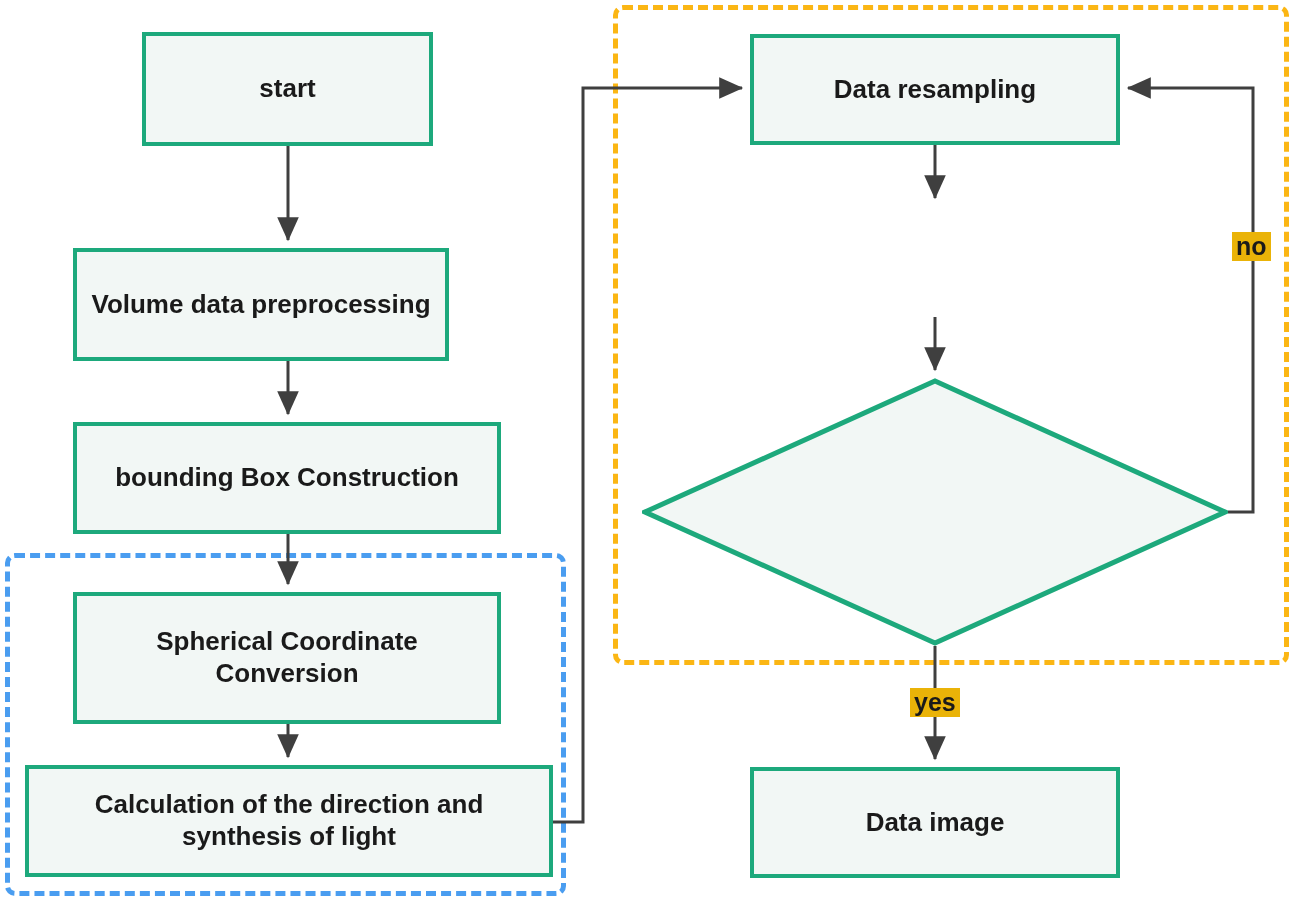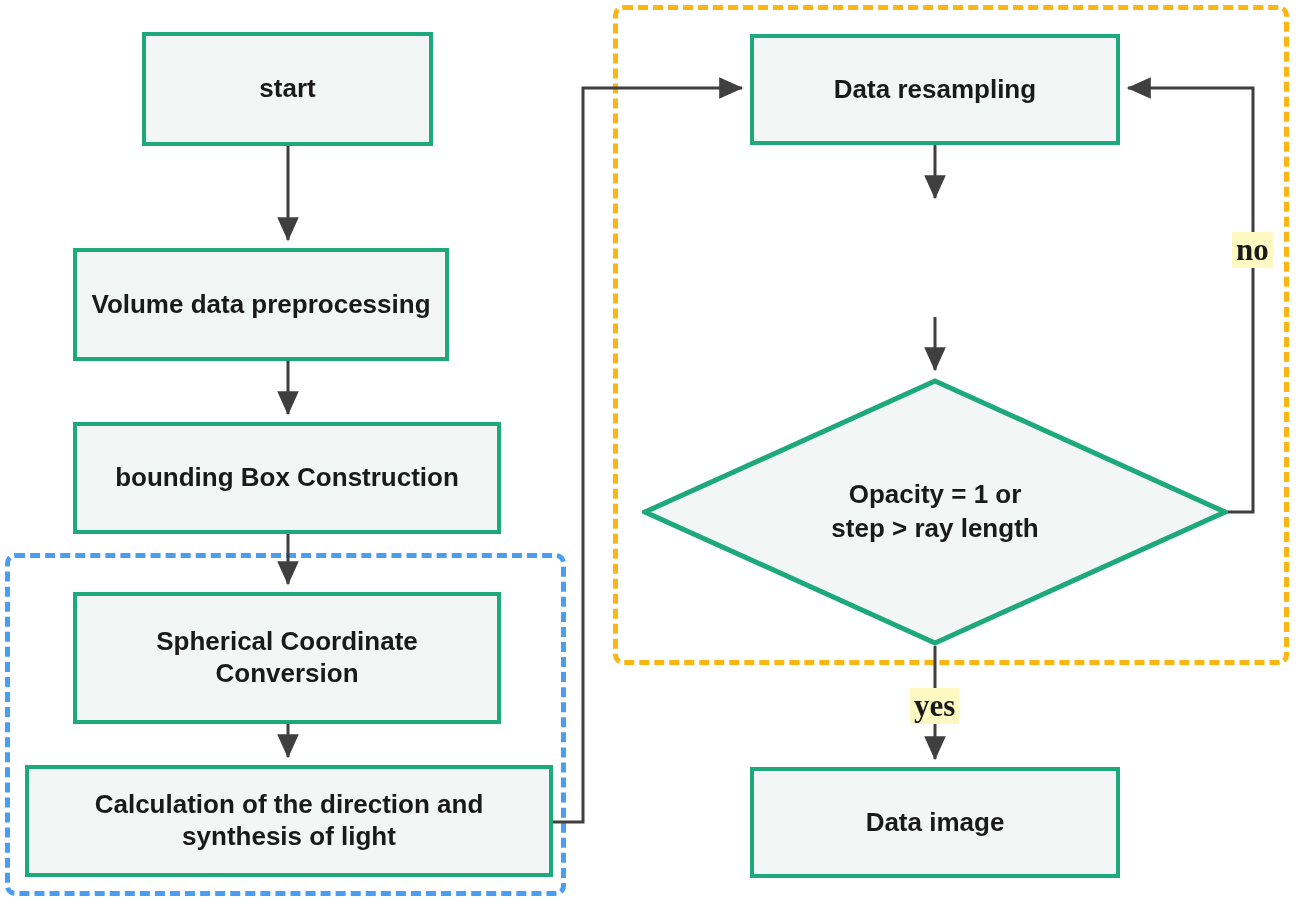--- a/index.html
+++ b/index.html
@@ -55,25 +55,25 @@
     height: 907px;
     overflow: visible;
   }
   .edge-path {
     fill: none;
     stroke: #3f3f3f;
     stroke-width: 3;
   }
   .edge-label {
     position: absolute;
-    font-family: Liberation Serif, serif;
+    font-family: Liberation Sans, sans-serif;
     font-weight: bold;
-    font-size: 31px;
+    font-size: 25px;
     color: #1a1a1a;
-    background: #fef9c3;
+    background: #eab308;
     padding: 0 4px;
     white-space: nowrap;
   }
 
   
   #n-start            { left: 142px; top: 32px;  width: 291px; height: 114px; justify-content: center; }
   #n-preprocess       { left: 73px;  top: 248px; width: 376px; height: 113px; }
   #n-bbox             { left: 73px;  top: 422px; width: 428px; height: 112px; }
   #n-spherical        { left: 73px;  top: 592px; width: 428px; height: 132px; }
   #n-calc             { left: 25px;  top: 765px; width: 528px; height: 112px; }
@@ -181,23 +181,19 @@
 
   <div class="node" id="n-resample">
     <span class="label">Data resampling</span>
   </div>
 
 
   <div class="node" id="n-decision">
     <svg class="diamond-svg" viewBox="0 0 586 268" preserveAspectRatio="none" xmlns="http://www.w3.org/2000/svg">
       <polygon points="293,3 583,134 293,265 3,134" fill="#f2f7f5" stroke="#1DA97C" stroke-width="5"></polygon>
     </svg>
-    <div class="diamond-text">
-      <span class="label">Opacity = 1 or</span>
-      <span class="label">step &gt; ray length</span>
-    </div>
   </div>
 
   <div class="node" id="n-final">
     <span class="label">Data image</span>
   </div>
 
 </div>
 
 </body></html>

